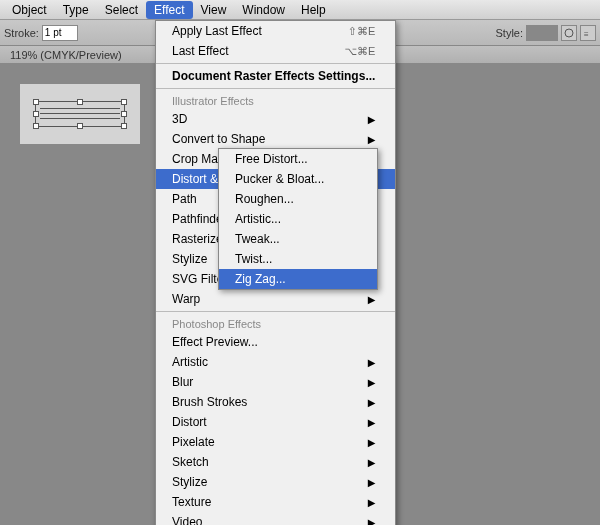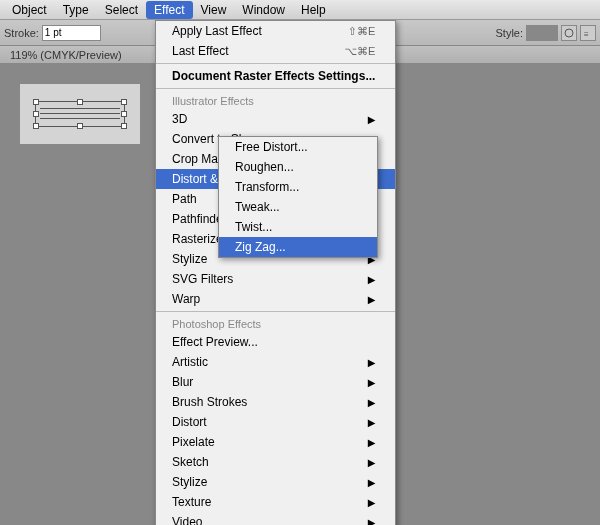--- a/index.html
+++ b/index.html
@@ -44,21 +44,21 @@
       display: flex;
       align-items: center;
       padding: 0 4px;
       gap: 8px;
     }
     .toolbar-label {
       font-size: 11px;
       color: #333;
     }
     .toolbar-input {
-      width: 59px;
+      width: 36px;
       height: 16px;
       font-size: 10px;
       border: 1px solid #888;
       background: #fff;
       padding: 1px 2px;
     }
     .toolbar-section {
       display: flex;
       align-items: center;
       gap: 3px;
@@ -154,21 +154,21 @@
 
     .menu-arrow {
       margin-left: 10px;
       font-size: 10px;
     }
 
     
     .distort-submenu {
       position: absolute;
       left: 218px;
-      top: 136px;
+      top: 148px;
       background: #f0f0f0;
       border: 1px solid #888;
       box-shadow: 2px 2px 6px rgba(0,0,0,0.4);
       min-width: 160px;
     }
 
     
     .effect-dropdown {
       position: absolute;
       top: 20px;
@@ -344,24 +344,27 @@
     </div>
 
   </div>
 </div>
 
 <div class="distort-submenu">
   <div class="menu-item">
     <span>Free Distort...</span>
   </div>
   <div class="menu-item">
+    <span>Pucker &amp; Bloat...</span>
+  </div>
+  <div class="menu-item">
     <span>Roughen...</span>
   </div>
   <div class="menu-item">
-    <span>Transform...</span>
+    <span>Artistic...</span>
   </div>
   <div class="menu-item">
     <span>Tweak...</span>
   </div>
   <div class="menu-item">
     <span>Twist...</span>
   </div>
   <div class="menu-item highlighted">
     <span>Zig Zag...</span>
   </div>

